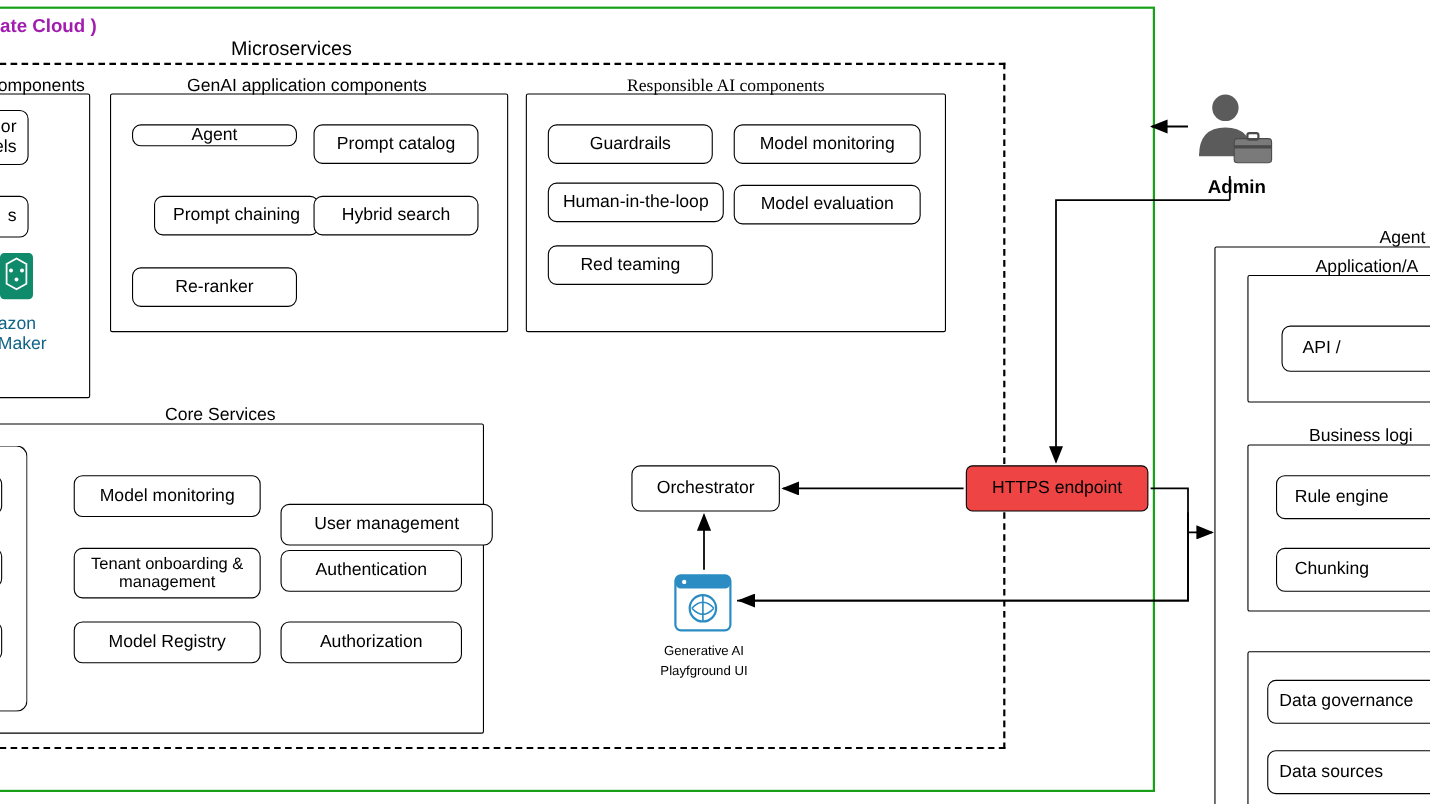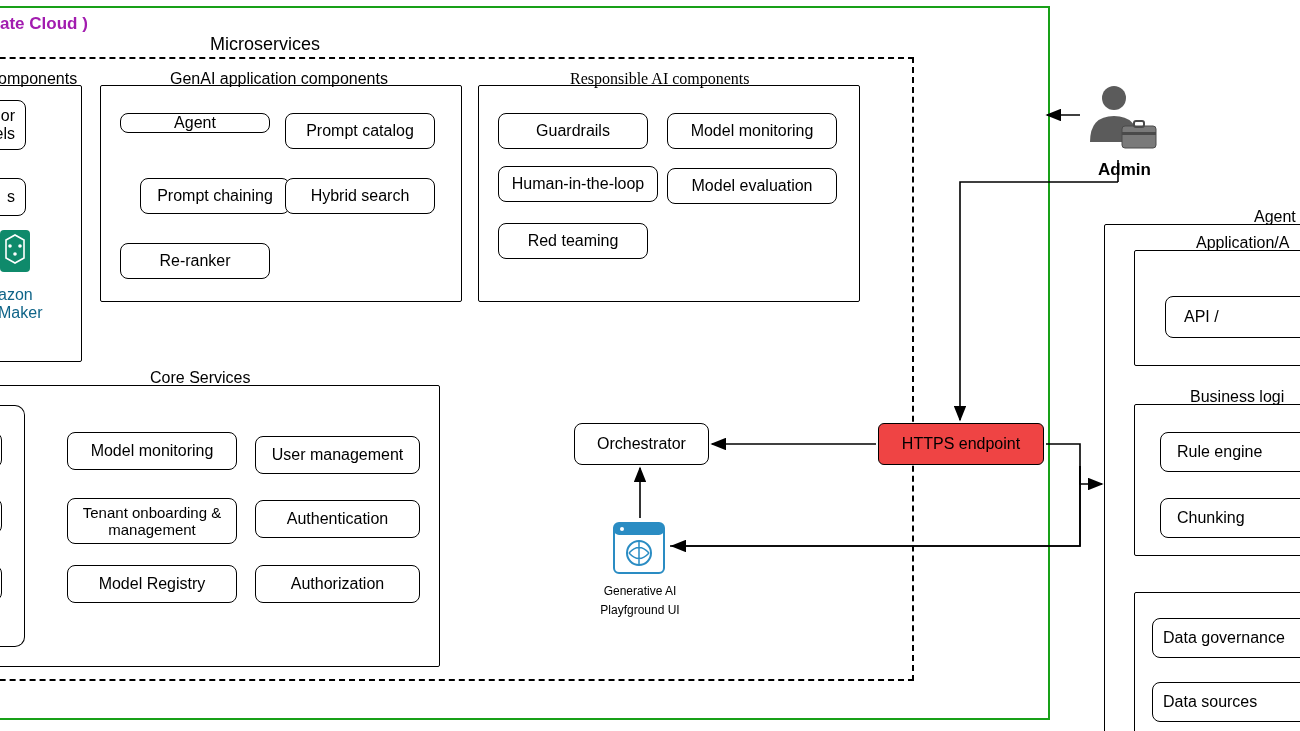--- a/index.html
+++ b/index.html
@@ -108,21 +108,21 @@
 
 <div class="solid-box" style="left:-200px; top:385px; width:638px; height:280px; border-radius:2px;"></div>
 <div class="label small" style="left:150px; top:369px;">Core Services</div>
 
 <div class="abs" style="left:-200px; top:405px; width:224px; height:240px; border:1.5px solid #000; border-radius:10px; border-left:none;"></div>
 <div class="box abs" style="left:-200px; top:432px; width:202px; height:36px; border-radius:8px;"></div>
 <div class="box abs" style="left:-200px; top:498px; width:202px; height:36px; border-radius:8px;"></div>
 <div class="box abs" style="left:-200px; top:565px; width:202px; height:36px; border-radius:8px;"></div>
 
 <div class="box abs" style="left:67px; top:432px; width:170px; height:38px;">Model monitoring</div>
-<div class="box abs" style="left:255px; top:436px; width:165px; height:38px;">User management</div>
+<div class="box abs" style="left:255px; top:458px; width:193px; height:38px;">User management</div>
 <div class="box abs" style="left:67px; top:498px; width:170px; height:46px; font-size:15px;">Tenant onboarding &amp; management</div>
 <div class="box abs" style="left:255px; top:500px; width:165px; height:38px;">Authentication</div>
 <div class="box abs" style="left:67px; top:565px; width:170px; height:38px;">Model Registry</div>
 <div class="box abs" style="left:255px; top:565px; width:165px; height:38px;">Authorization</div>
 
 <div class="box abs" style="left:574px; top:423px; width:135px; height:42px;">Orchestrator</div>
 
 <svg class="abs" style="left:611px; top:520px; width:56px; height:56px;">
   <rect x="3" y="3" width="50" height="50" rx="5" fill="#fff" stroke="#2a8cc3" stroke-width="2"></rect>
   <rect x="3" y="3" width="50" height="12" rx="5" fill="#2a8cc3"></rect>

